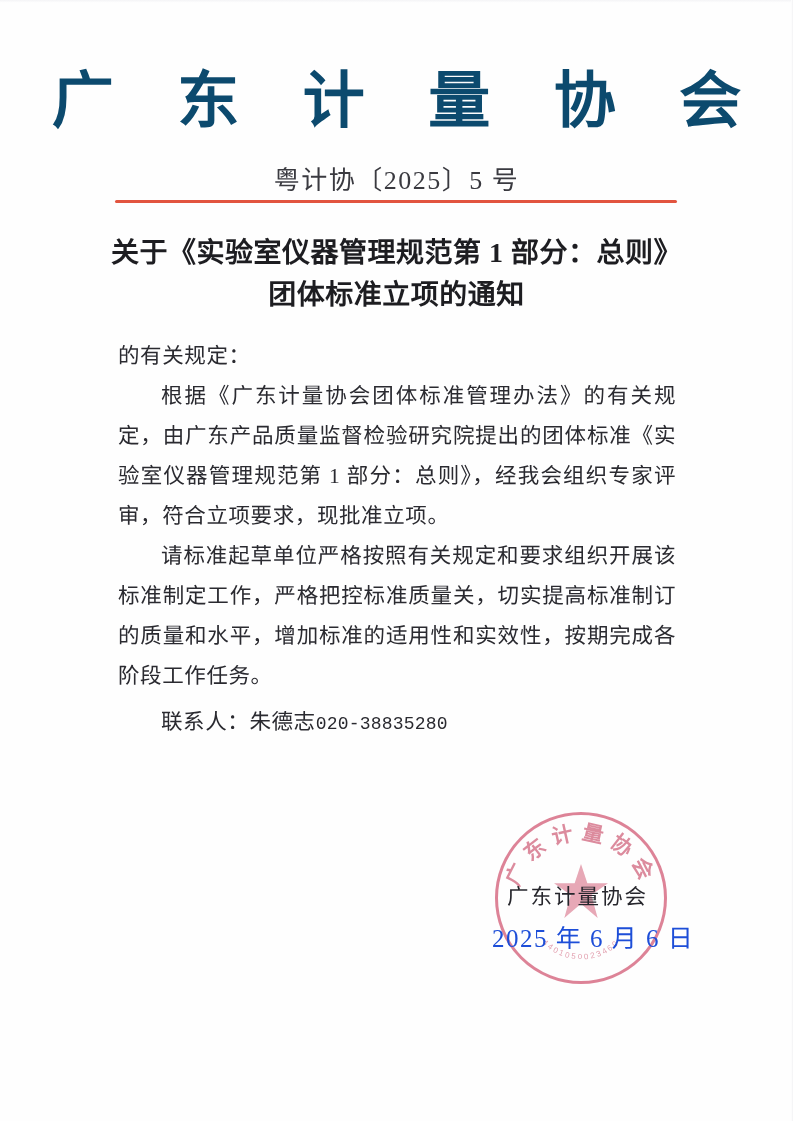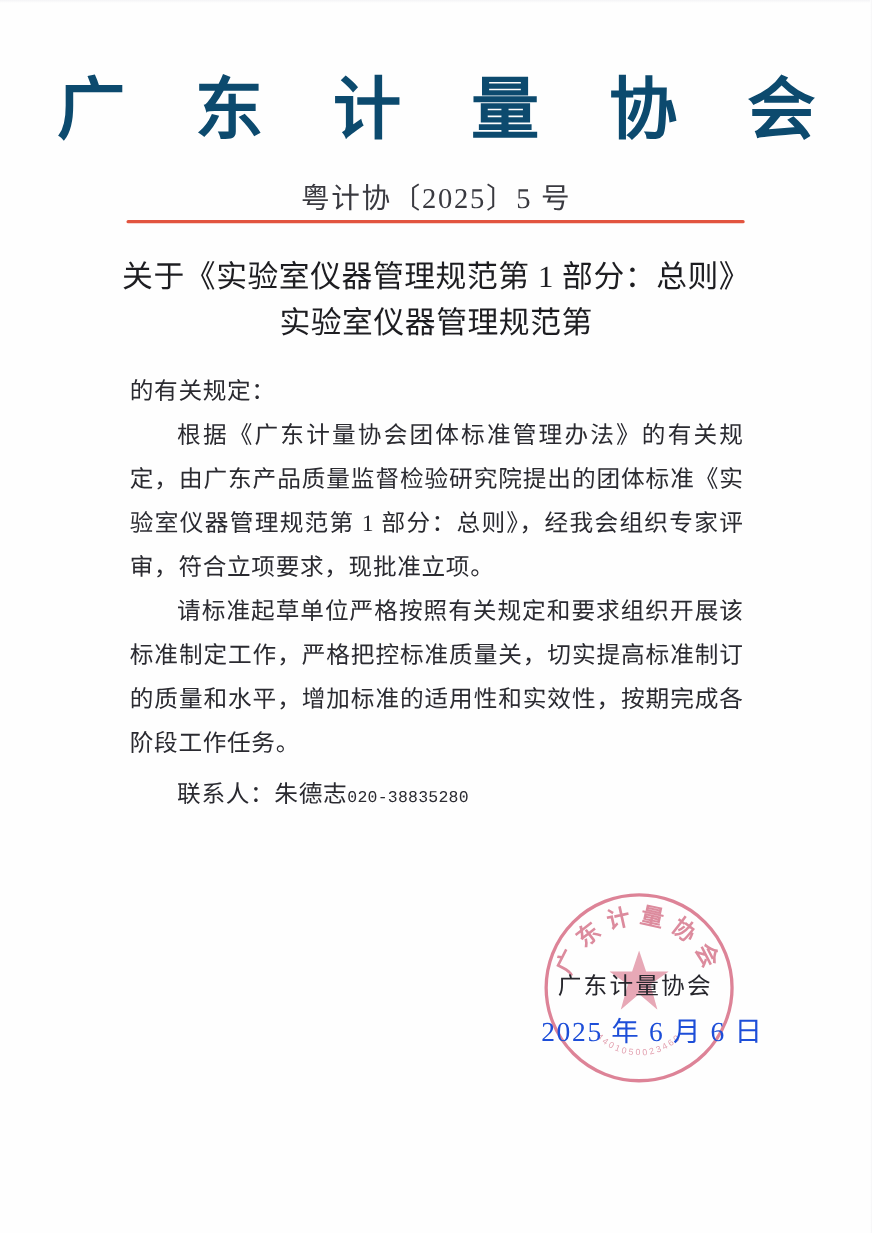--- a/index.html
+++ b/index.html
@@ -74,21 +74,21 @@
   }
 
   
   .doc-title {
     position: absolute;
     top: 232px;
     left: 60px;
     width: 673px;
     text-align: center;
     font-size: 28px;
-    font-weight: normal;
+    font-weight: bold;
     line-height: 42px;
     color: #1d1d21;
     letter-spacing: 0.5px;
   }
   .doc-title .t-line {
     display: block;
     white-space: nowrap;
   }
 
   
@@ -115,21 +115,21 @@
   .contact-line {
     margin: 0;
     text-indent: 2em;
     white-space: nowrap;
   }
   .contact-block {
     margin-top: 6px;
   }
   .mono-val {
     font-family: "Liberation Mono", "DejaVu Sans Mono", monospace;
-    font-size: 15px;
+    font-size: 18px;
     letter-spacing: 0.2px;
   }
 
   
   .signature-area {
     position: absolute;
     top: 812px;
     left: 487px;
     width: 210px;
     height: 180px;
@@ -223,21 +223,21 @@
   <div class="scan-edge-right"></div>
 
   <div class="masthead">广 东 计 量 协 会</div>
 
   <div class="doc-number">粤计协〔2025〕5 号</div>
 
   <div class="red-rule"></div>
 
   <div class="doc-title">
     <span class="t-line">关于《实验室仪器管理规范第 1 部分：总则》</span>
-    <span class="t-line">实验室仪器管理规范第</span>
+    <span class="t-line">团体标准立项的通知</span>
   </div>
 
   <div class="body-block">
     <p class="salutation">的有关规定：</p>
     <p class="para">根据《广东计量协会团体标准管理办法》的有关规定，由广东产品质量监督检验研究院提出的团体标准《实验室仪器管理规范第 1 部分：总则》，经我会组织专家评审，符合立项要求，现批准立项。</p>
     <p class="para">请标准起草单位严格按照有关规定和要求组织开展该标准制定工作，严格把控标准质量关，切实提高标准制订的质量和水平，增加标准的适用性和实效性，按期完成各阶段工作任务。</p>
 
     <div class="contact-block">
       <p class="contact-line"><span>联系人：</span><span>朱德志</span><span class="mono-val">020-38835280</span></p>
     </div>

